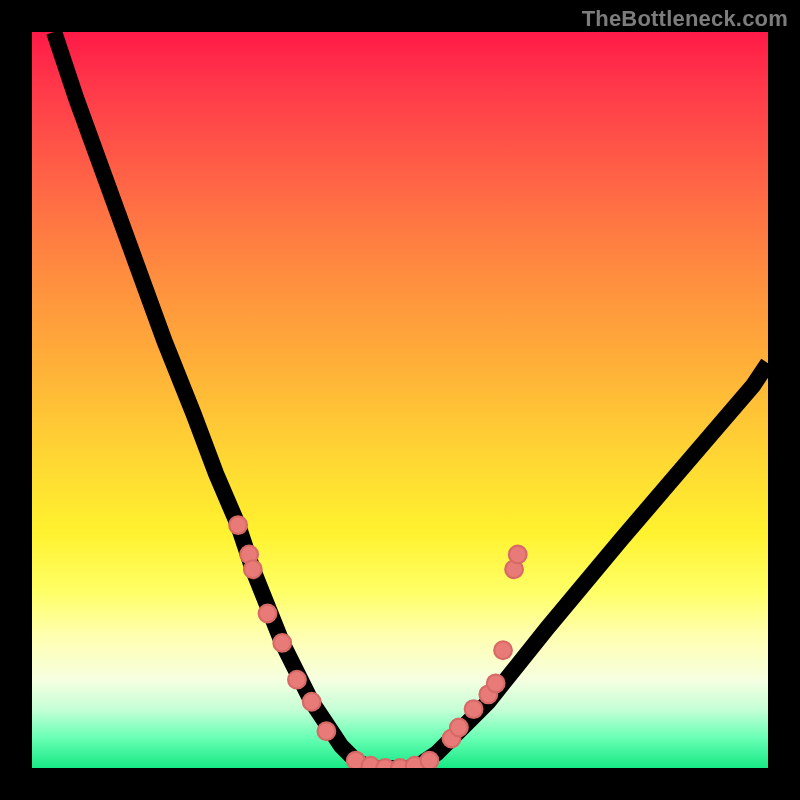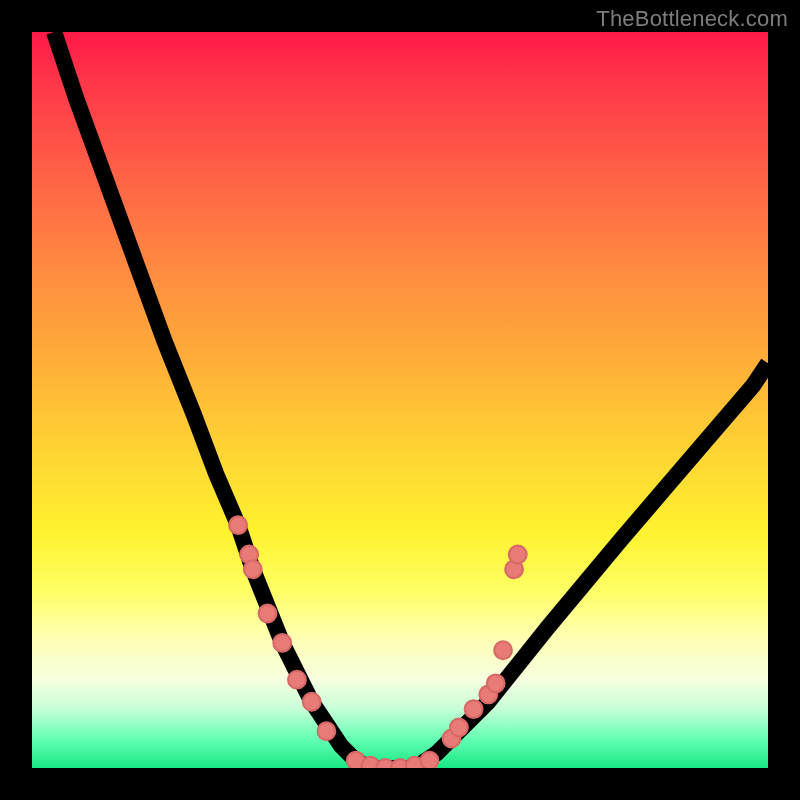--- a/index.html
+++ b/index.html
@@ -39,21 +39,21 @@
       #c6ffd6 92%,
       #66ffb3 96%,
       #17e885 100%);
   }
   .watermark {
     position: absolute;
     top: 6px;
     right: 12px;
     color: #7c7c7c;
     font-size: 22px;
-    font-weight: 400;
+    font-weight: 700;
     letter-spacing: 0.2px;
     user-select: none;
   }
   svg.curve {
     position: absolute;
     left: 0;
     top: 0;
     width: 736px;
     height: 736px;
   }

